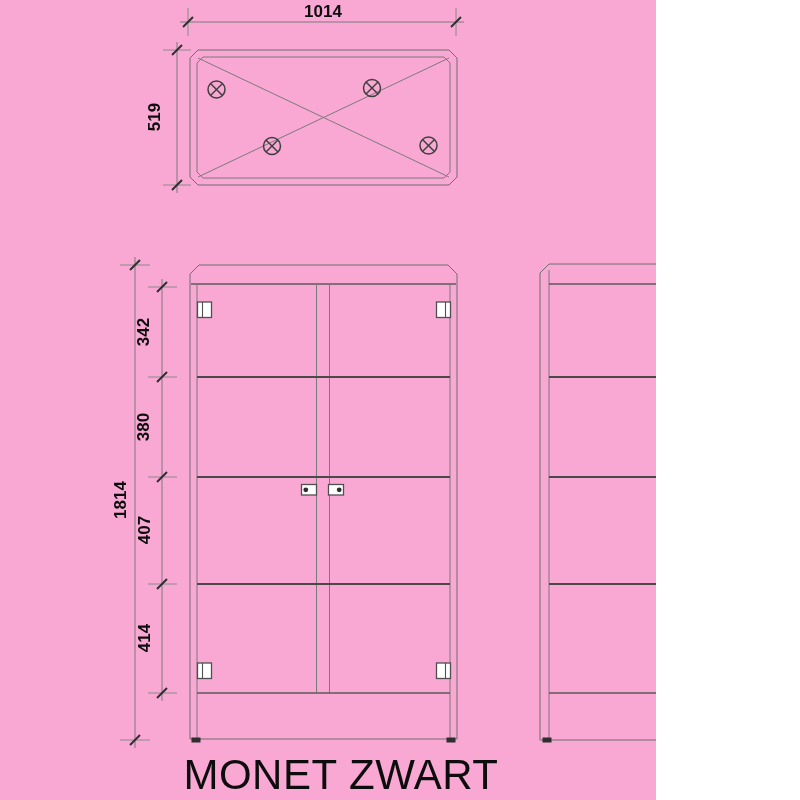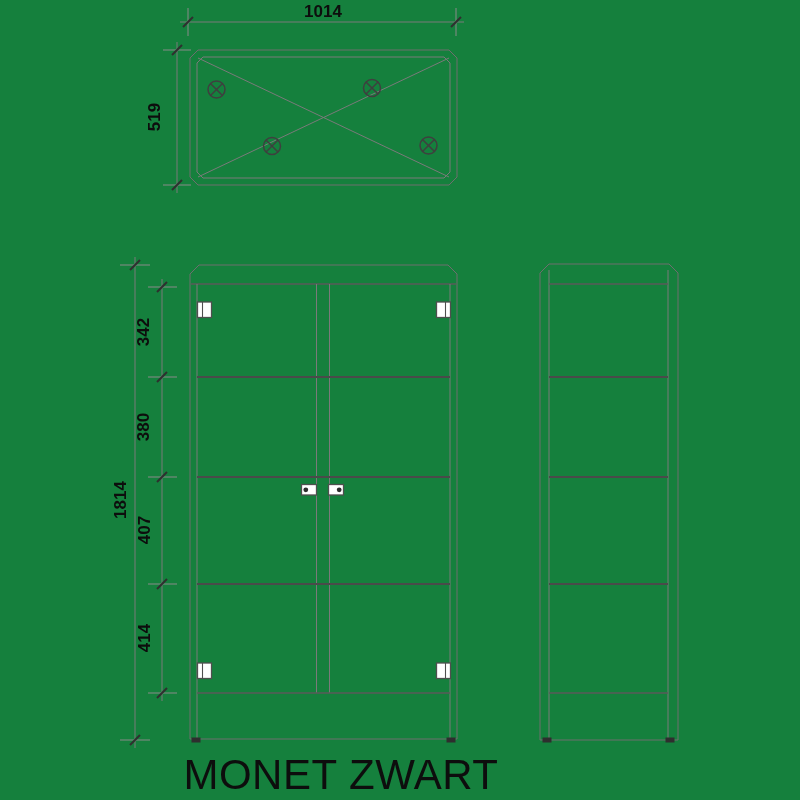--- a/index.html
+++ b/index.html
@@ -1,16 +1,16 @@
 <!DOCTYPE html>
 <html><head>
 <meta charset="utf-8">
 <style>
   html,body{margin:0;padding:0;background:#ffffff;}
-  .page{width:800px;height:800px;background:#15803d;position:relative;overflow:hidden;
+  .page{width:656px;height:800px;background:#f9a8d4;position:relative;overflow:hidden;
         font-family:"Liberation Sans", sans-serif;}
   svg{display:block;}
   .thin   {stroke:#6e6e6e;stroke-width:1;fill:none;}
   .thin2  {stroke:#7a7a7a;stroke-width:1;fill:none;}
   .medium {stroke:#5a5a5a;stroke-width:1.4;fill:none;}
   .shelf  {stroke:#4a4a4a;stroke-width:2;fill:none;}
   .dimline{stroke:#7a7a7a;stroke-width:1;fill:none;}
   .ext    {stroke:#8a8a8a;stroke-width:1;fill:none;}
   .tick   {stroke:#2f2f2f;stroke-width:2;fill:none;}
   .hw     {stroke:#4f4f4f;stroke-width:1.3;fill:#ffffff;}

